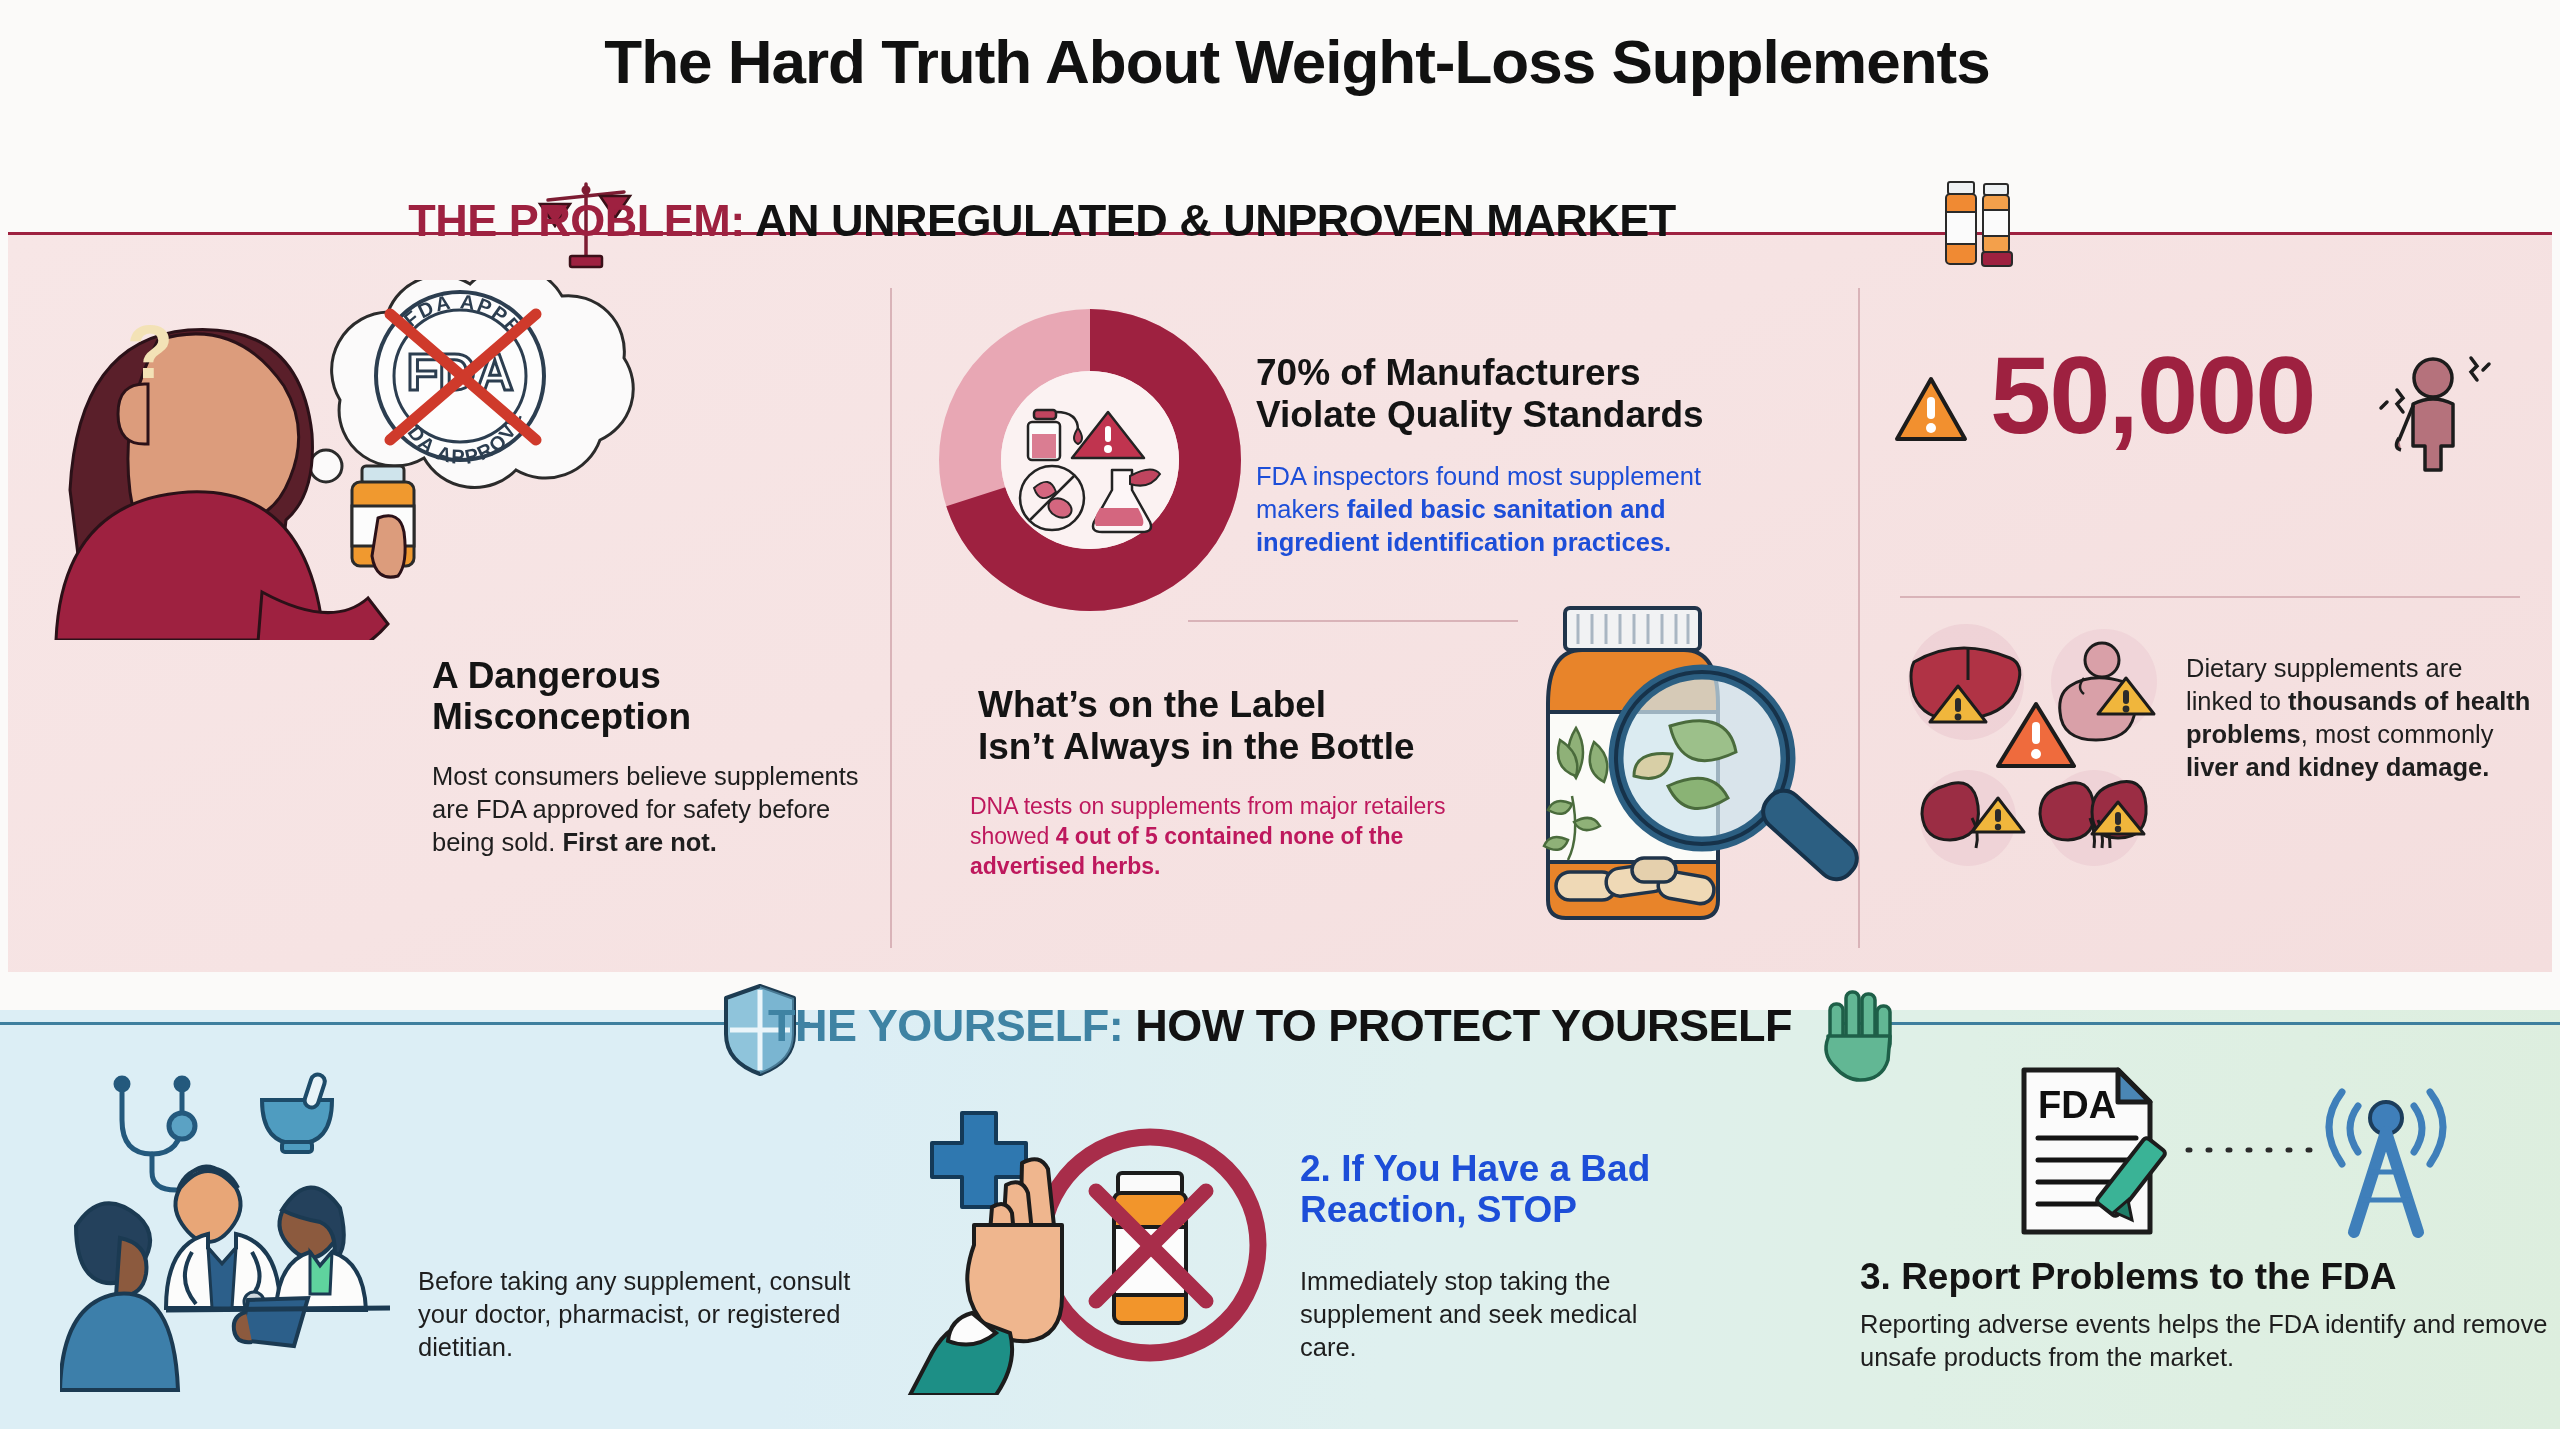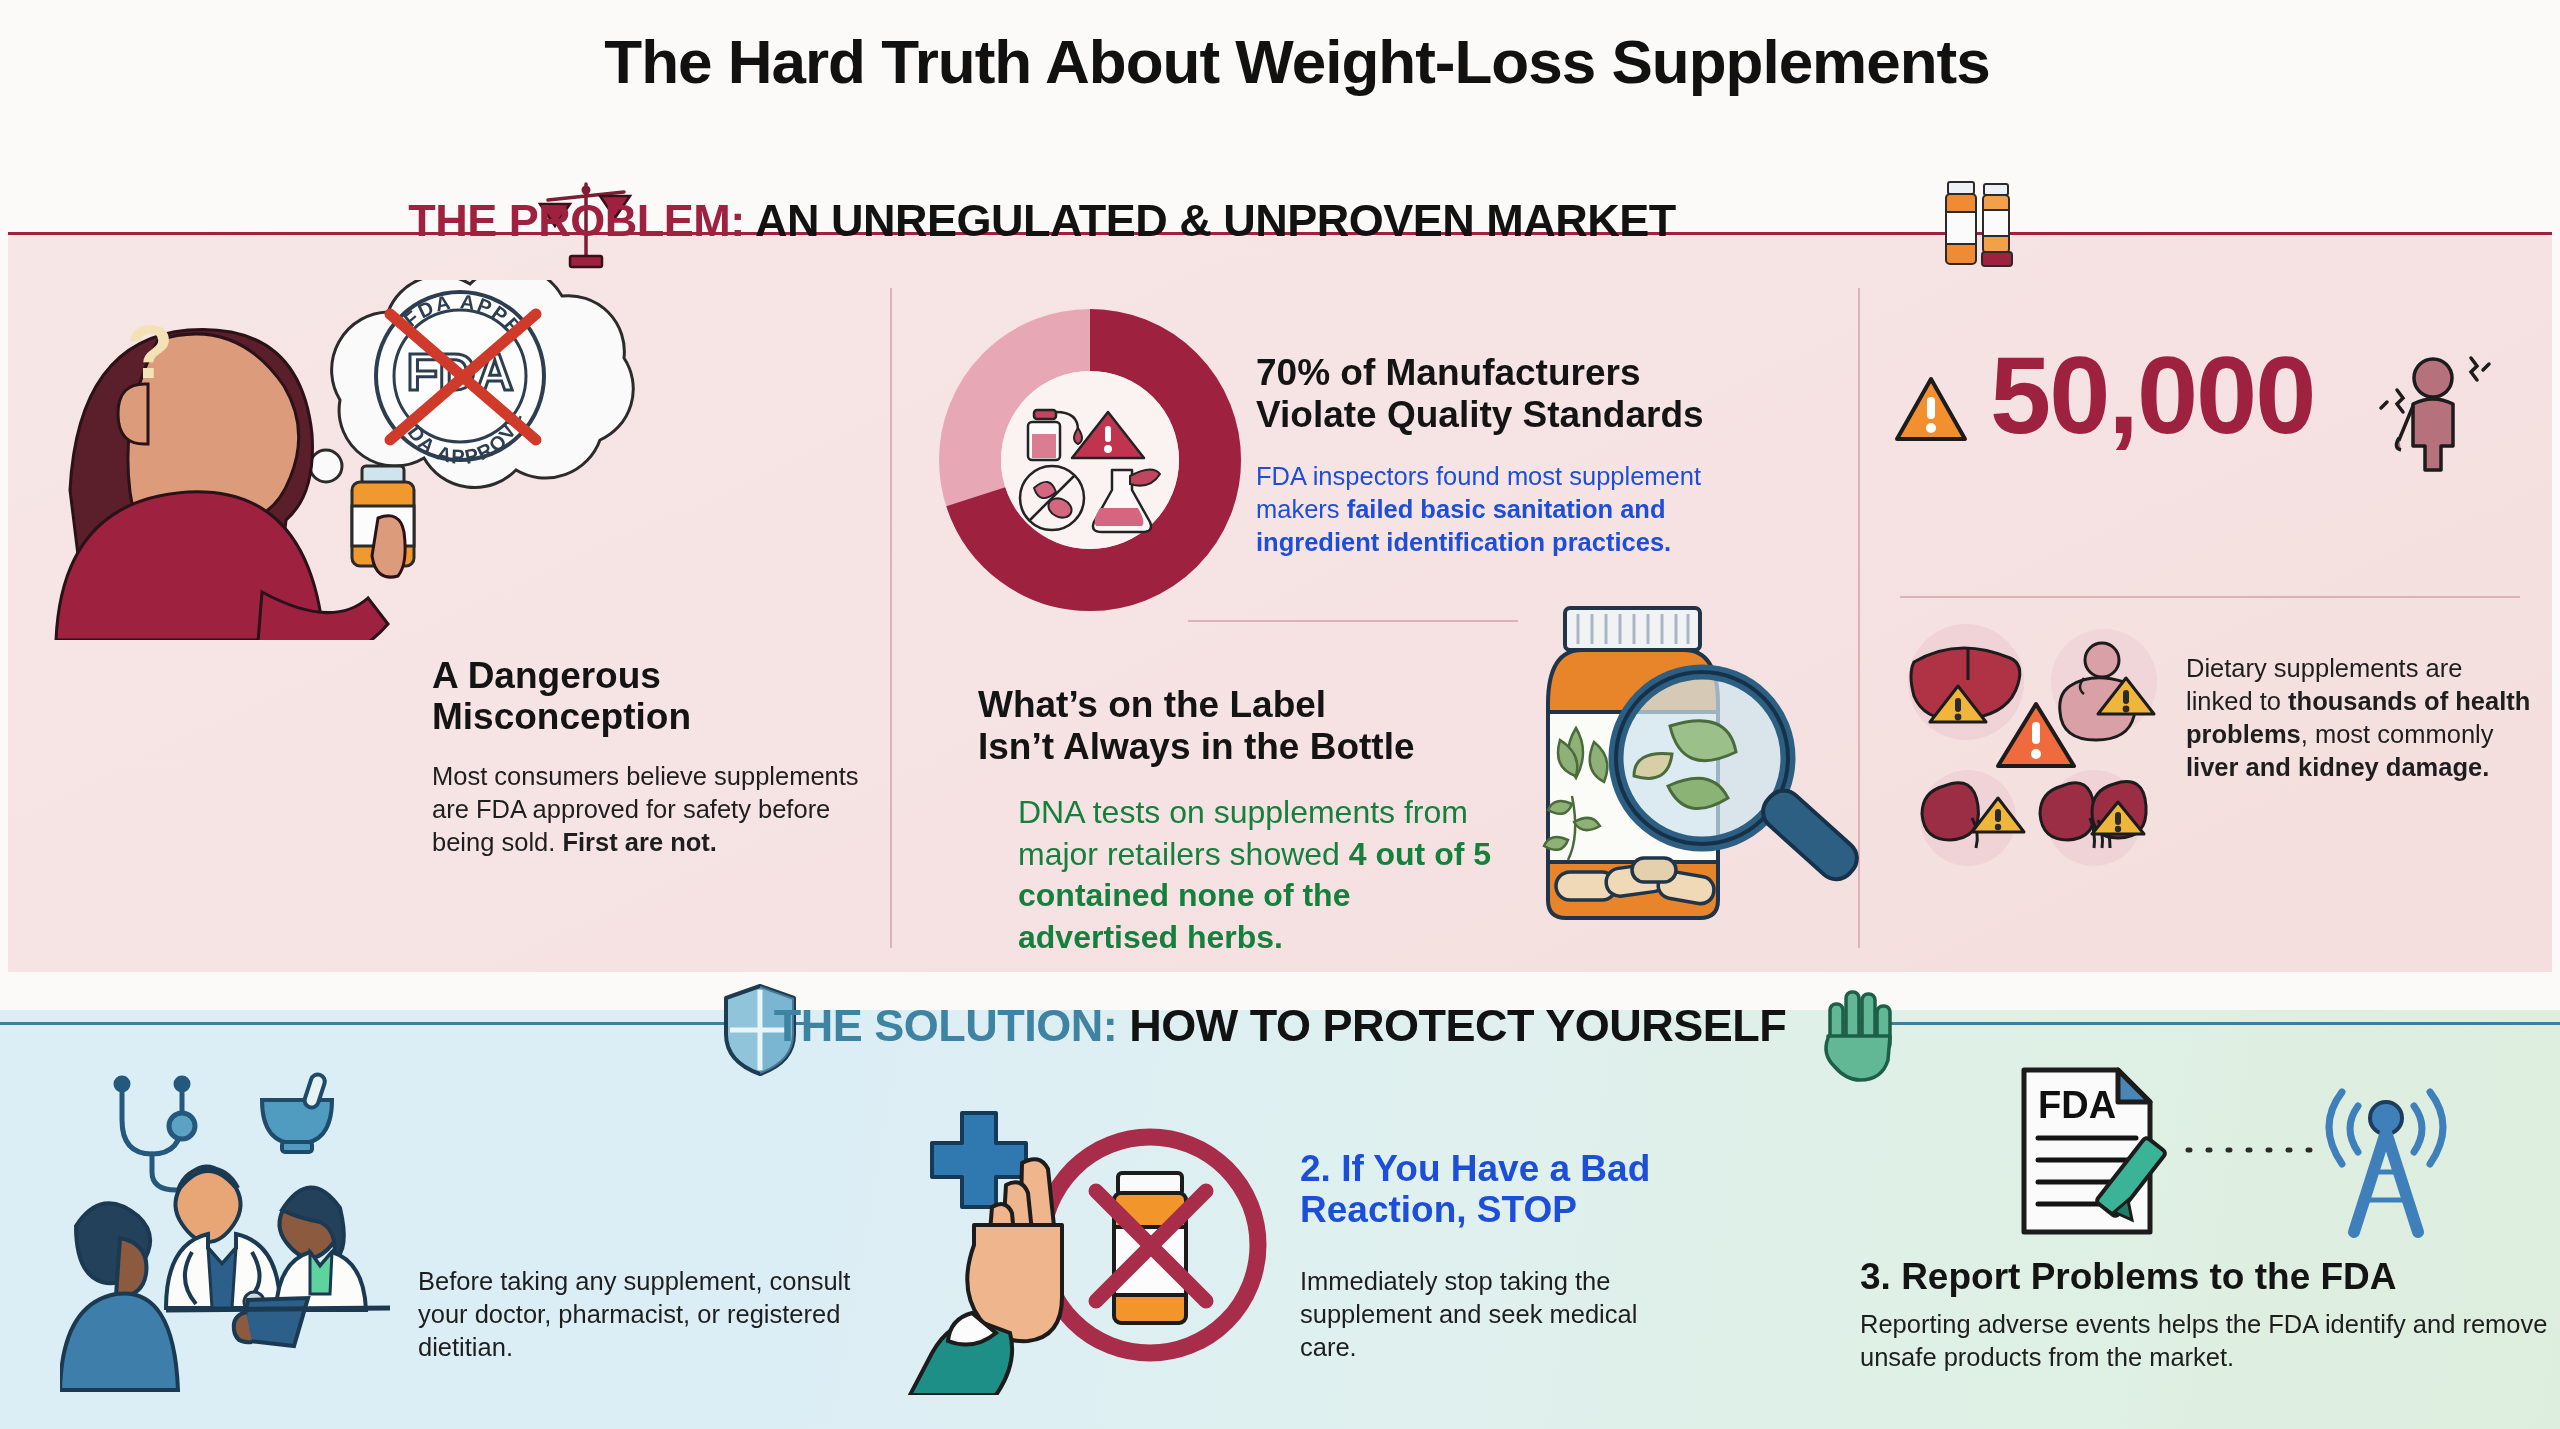--- a/index.html
+++ b/index.html
@@ -86,22 +86,22 @@
   }
   #p2-hdiv {
     position: absolute; left: 1188px; top: 620px; width: 330px; height: 2px;
     background: #d9b3b8;
   }
   #p3-head {
     position: absolute; left: 978px; top: 684px; width: 520px;
     font-size: 37px; font-weight: bold; line-height: 1.14; color: #141414;
   }
   #p3-body {
-    position: absolute; left: 1018px; top: 792px; width: 500px;
-    font-size: 32px; line-height: 1.3; color: #15803d;
+    position: absolute; left: 970px; top: 792px; width: 500px;
+    font-size: 23px; line-height: 1.3; color: #be185d;
   }
   #bottle-illus { position: absolute; left: 1520px; top: 600px; width: 360px; height: 350px; }
 
   
   #big-number {
     position: absolute; left: 1990px; top: 340px;
     font-size: 110px; font-weight: bold; color: #9e2140; letter-spacing: -2px;
     line-height: 1;
   }
   #warn-big { position: absolute; left: 1893px; top: 375px; }
@@ -449,21 +449,21 @@
         <rect x="12" y="20" width="13" height="46" rx="6"></rect>
         <rect x="28" y="8" width="13" height="58" rx="6"></rect>
         <rect x="44" y="10" width="13" height="56" rx="6"></rect>
         <rect x="59" y="22" width="13" height="44" rx="6"></rect>
         <path d="M10 54 q-6 16 6 28 q12 14 26 14 q22 0 28 -20 L72 52 L10 52 z"></path>
       </g>
     </svg>
   </div>
 
   <div id="solution-title">
-    <span class="tag">THE SOLUTION:</span><span class="rest"> HOW TO PROTECT YOURSELF</span>
+    <span class="tag">THE YOURSELF:</span><span class="rest"> HOW TO PROTECT YOURSELF</span>
   </div>
 
   <div id="s1-illus">
     <svg width="340" height="340" viewBox="0 0 340 340">
       <g fill="none" stroke="#24597d" stroke-width="5" stroke-linecap="round">
         <path d="M62 26 L62 60 q0 34 30 34 q30 0 30 -34 L122 26"></path>
         <circle cx="62" cy="24" r="6" fill="#24597d"></circle>
         <circle cx="122" cy="24" r="6" fill="#24597d"></circle>
         <path d="M92 94 L92 112 q0 18 24 18"></path>
       </g>

